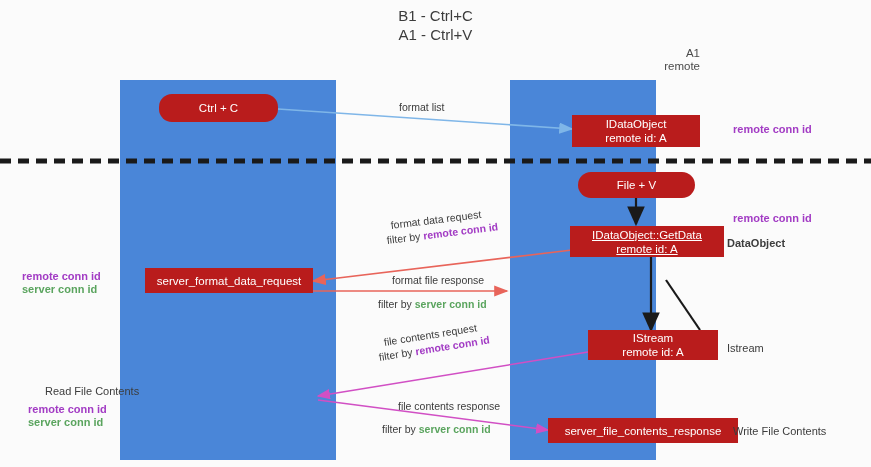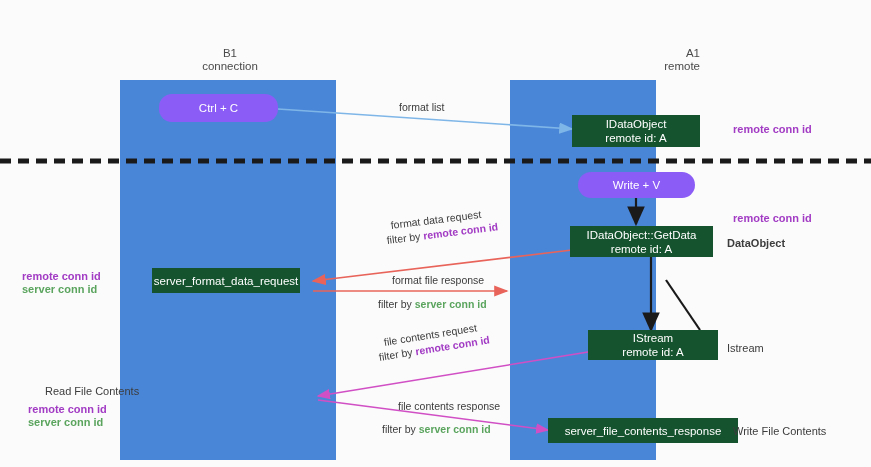--- a/index.html
+++ b/index.html
@@ -25,22 +25,22 @@
   }
   .colhead-b1{left:150px;top:47px;width:160px;}
   .colhead-a1{left:540px;top:47px;width:160px;text-align:right;}
 
   .box{
     position:absolute;box-sizing:border-box;
     display:flex;align-items:center;justify-content:center;
     text-align:center;color:#ffffff;font-size:11.5px;line-height:14px;
     white-space:pre;padding:2px 4px;
   }
-  .box-green{background:#8b5cf6;border-radius:13px;}
-  .box-orange{background:#14532d;}
+  .box-green{background:#b91c1c;border-radius:13px;}
+  .box-orange{background:#b91c1c;}
 
   .ann{
     position:absolute;font-size:11px;line-height:14px;white-space:pre;
   }
   .ann-dark{color:#3c3c3c;}
   .ann-purple{color:#a23bc4;font-weight:bold;}
   .ann-green{color:#5aa45e;font-weight:bold;}
 
   .edge-label{
     position:absolute;font-size:10.5px;line-height:13px;white-space:pre;
@@ -52,23 +52,23 @@
   .rot-up9{transform:rotate(-9deg);transform-origin:left top;}
 
   svg.layer{position:absolute;left:0;top:0;width:871px;height:467px;
     pointer-events:none;overflow:visible;}
 </style>
 </head>
 <body>
 
 <div id="stage">
 
+  <div class="title">B1 - Ctrl+C
+A1 - Ctrl+V</div>
 
-  <div class="colhead colhead-b1">B1
-connection</div>
   <div class="colhead colhead-a1">A1
 remote</div>
 
   <div class="lane lane-b1"></div>
   <div class="lane lane-a1"></div>
 
   <svg class="layer" viewBox="0 0 871 467">
     <defs>
       <marker id="ah-blue" markerWidth="9" markerHeight="7" refX="8" refY="3.5" orient="auto">
         <polygon points="0,0 9,3.5 0,7" fill="#7fb6e8"></polygon>
@@ -101,26 +101,26 @@
     <line x1="588" y1="352" x2="318" y2="396" stroke="#d14fc4" stroke-width="1.5" marker-end="url(#ah-magenta)"></line>
 
     <line x1="318" y1="400" x2="548" y2="430" stroke="#d14fc4" stroke-width="1.5" marker-end="url(#ah-magenta)"></line>
   </svg>
 
   <div class="box box-green" style="left:159px;top:94px;width:119px;height:28px;">Ctrl + C</div>
 
   <div class="box box-orange" style="left:572px;top:115px;width:128px;height:32px;">IDataObject
 remote id: A</div>
 
-  <div class="box box-green" style="left:578px;top:172px;width:117px;height:26px;">Write + V</div>
+  <div class="box box-green" style="left:578px;top:172px;width:117px;height:26px;">File + V</div>
 
-  <div class="box box-orange" style="left:570px;top:226px;width:143px;height:31px;">IDataObject::GetData
+  <div class="box box-orange" style="left:570px;top:226px;width:154px;height:31px;text-decoration:underline;">IDataObject::GetData
 remote id: A</div>
 
-  <div class="box box-orange" style="left:152px;top:268px;width:148px;height:25px;">server_format_data_request</div>
+  <div class="box box-orange" style="left:145px;top:268px;width:168px;height:25px;">server_format_data_request</div>
 
 
   <div class="box box-orange" style="left:588px;top:330px;width:130px;height:30px;">IStream
 remote id: A</div>
 
 
   <div class="box box-orange" style="left:548px;top:418px;width:190px;height:25px;">server_file_contents_response</div>
 
   <div class="edge-label" style="left:399px;top:101px;">format list</div>
 

